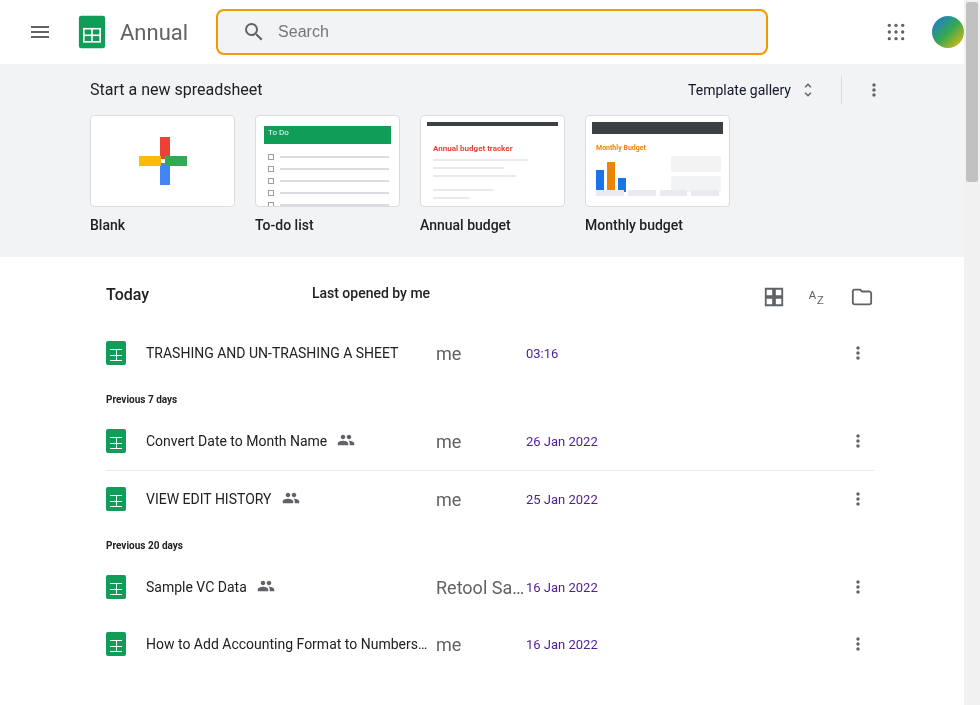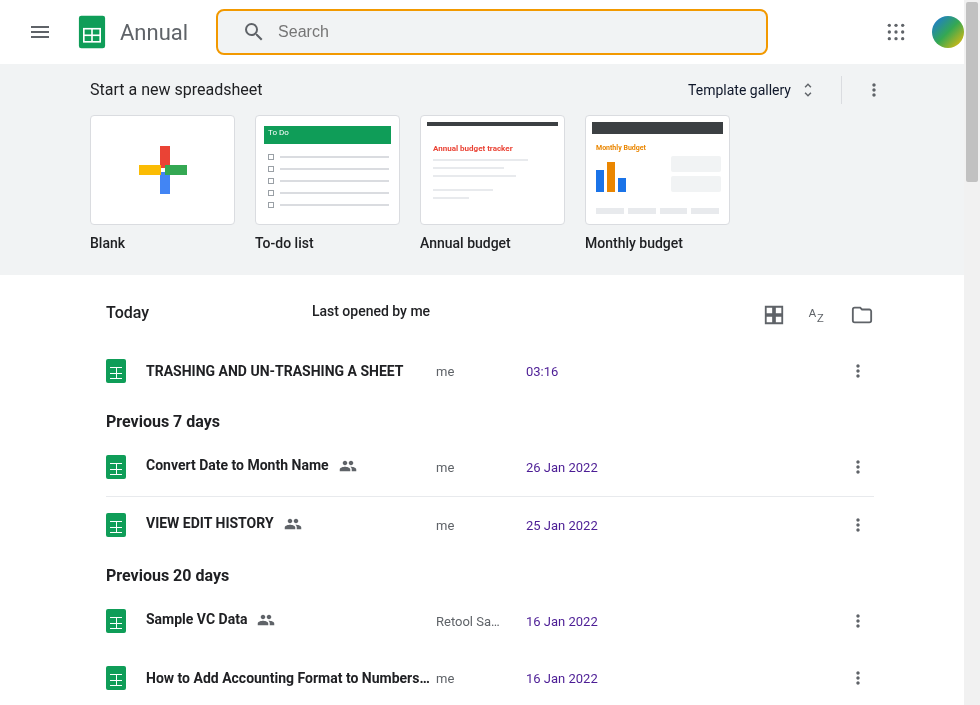--- a/index.html
+++ b/index.html
@@ -73,21 +73,21 @@
     display:flex; align-items:center; gap:8px;
     font-size:14px; color:#0f172a; cursor:pointer;
     padding:4px 8px;
   }
   .gallery-divider { width:1px; height:28px; background:#dadce0; }
   .kebab-btn { width:32px; height:32px; display:flex; align-items:center; justify-content:center; cursor:pointer; }
   .kebab-btn svg { width:20px; height:20px; fill:#5f6368; }
   .templates-row { display:flex; gap:20px; }
   .template-card { width:145px; cursor:pointer; }
   .template-thumb {
-    width:145px; height:110px; background:#fff; border:1px solid #dadce0;
+    width:145px; height:92px; background:#fff; border:1px solid #dadce0;
     border-radius:4px; margin-bottom:10px;
     display:flex; align-items:center; justify-content:center;
     overflow:hidden; position:relative;
   }
   .template-label { font-size:14px; color:#202124; font-weight:500; }
   .plus-icon { position:relative; width:48px; height:48px; }
   .plus-v-r { position:absolute; left:21px; top:0; width:10px; height:22px; background:#EA4335; }
   .plus-v-b { position:absolute; left:21px; bottom:0; width:10px; height:22px; background:#4285F4; }
   .plus-h-y { position:absolute; top:19px; left:0; height:10px; width:22px; background:#FBBC04; }
   .plus-h-g { position:absolute; top:19px; right:0; height:10px; width:22px; background:#34A853; }
@@ -118,33 +118,33 @@
     display:flex; align-items:flex-start; padding: 8px 16px 16px;
     font-size:14px; color:#202124; font-weight:500;
   }
   .col-title { flex:0 0 190px; font-size:16px; font-weight:500; }
   .col-owner-filter { flex:0 0 170px; display:flex; align-items:center; gap:4px; cursor:pointer; justify-content:flex-end; color:#5f6368; }
   .col-sort { flex:0 0 150px; text-align:center; cursor:pointer; color:#202124; }
   .col-views { flex:1; display:flex; align-items:center; justify-content:flex-end; gap:20px; }
   .view-btn { width:24px; height:24px; display:flex; align-items:center; justify-content:center; cursor:pointer; }
   .view-btn svg { width:22px; height:22px; fill:#5f6368; }
   
-  .section-header { font-size:16px; font-weight:700; color:#202124; padding:12px 16px 8px; }
+  .section-header { font-size:10px; font-weight:700; color:#202124; padding:12px 16px 8px; }
   .doc-row { display:flex; align-items:center; padding:12px 16px; cursor:pointer; border-bottom:1px solid transparent; }
   .doc-icon { flex:0 0 40px; }
   .sheet-file-icon { width:20px; height:24px; background:#0f9d58; position:relative; border-radius:2px; }
   .sheet-file-icon::before { content:''; position:absolute; top:8px; left:4px; right:4px; bottom:4px;
     background:
       linear-gradient(#fff,#fff) 0 0/100% 1px no-repeat,
       linear-gradient(#fff,#fff) 0 50%/100% 1px no-repeat,
       linear-gradient(#fff,#fff) 0 100%/100% 1px no-repeat,
       linear-gradient(#fff,#fff) 50% 0/1px 100% no-repeat;
   }
-  .doc-name { flex:0 0 290px; font-size:14px; font-weight:700; color:#202124; display:flex; align-items:flex-start; gap:10px; white-space:nowrap; overflow:hidden; text-overflow:ellipsis; }
-  .doc-owner { flex:0 0 90px; font-size:13px; color:#5f6368; }
+  .doc-name { flex:0 0 290px; font-size:14px; font-weight:400; color:#202124; display:flex; align-items:center; gap:10px; white-space:nowrap; overflow:hidden; text-overflow:ellipsis; }
+  .doc-owner { flex:0 0 90px; font-size:18px; color:#5f6368; }
   .doc-date { flex:0 0 140px; font-size:13px; color:#4c1d95; }
   .doc-actions { flex:1; display:flex; justify-content:flex-end; }
   .shared-icon svg { width:18px; height:18px; fill:#5f6368; }
   .row-divider { border-top:1px solid #e8eaed; margin:0 16px; }
   .scrollbar-track { position:absolute; right:0; top:0; bottom:0; width:16px; background:#f1f1f1; }
   .scrollbar-thumb { position:absolute; left:2px; right:2px; top:2px; height:180px; background:#c1c1c1; border-radius:2px; }
 </style>
 </head>
 <body>
 

